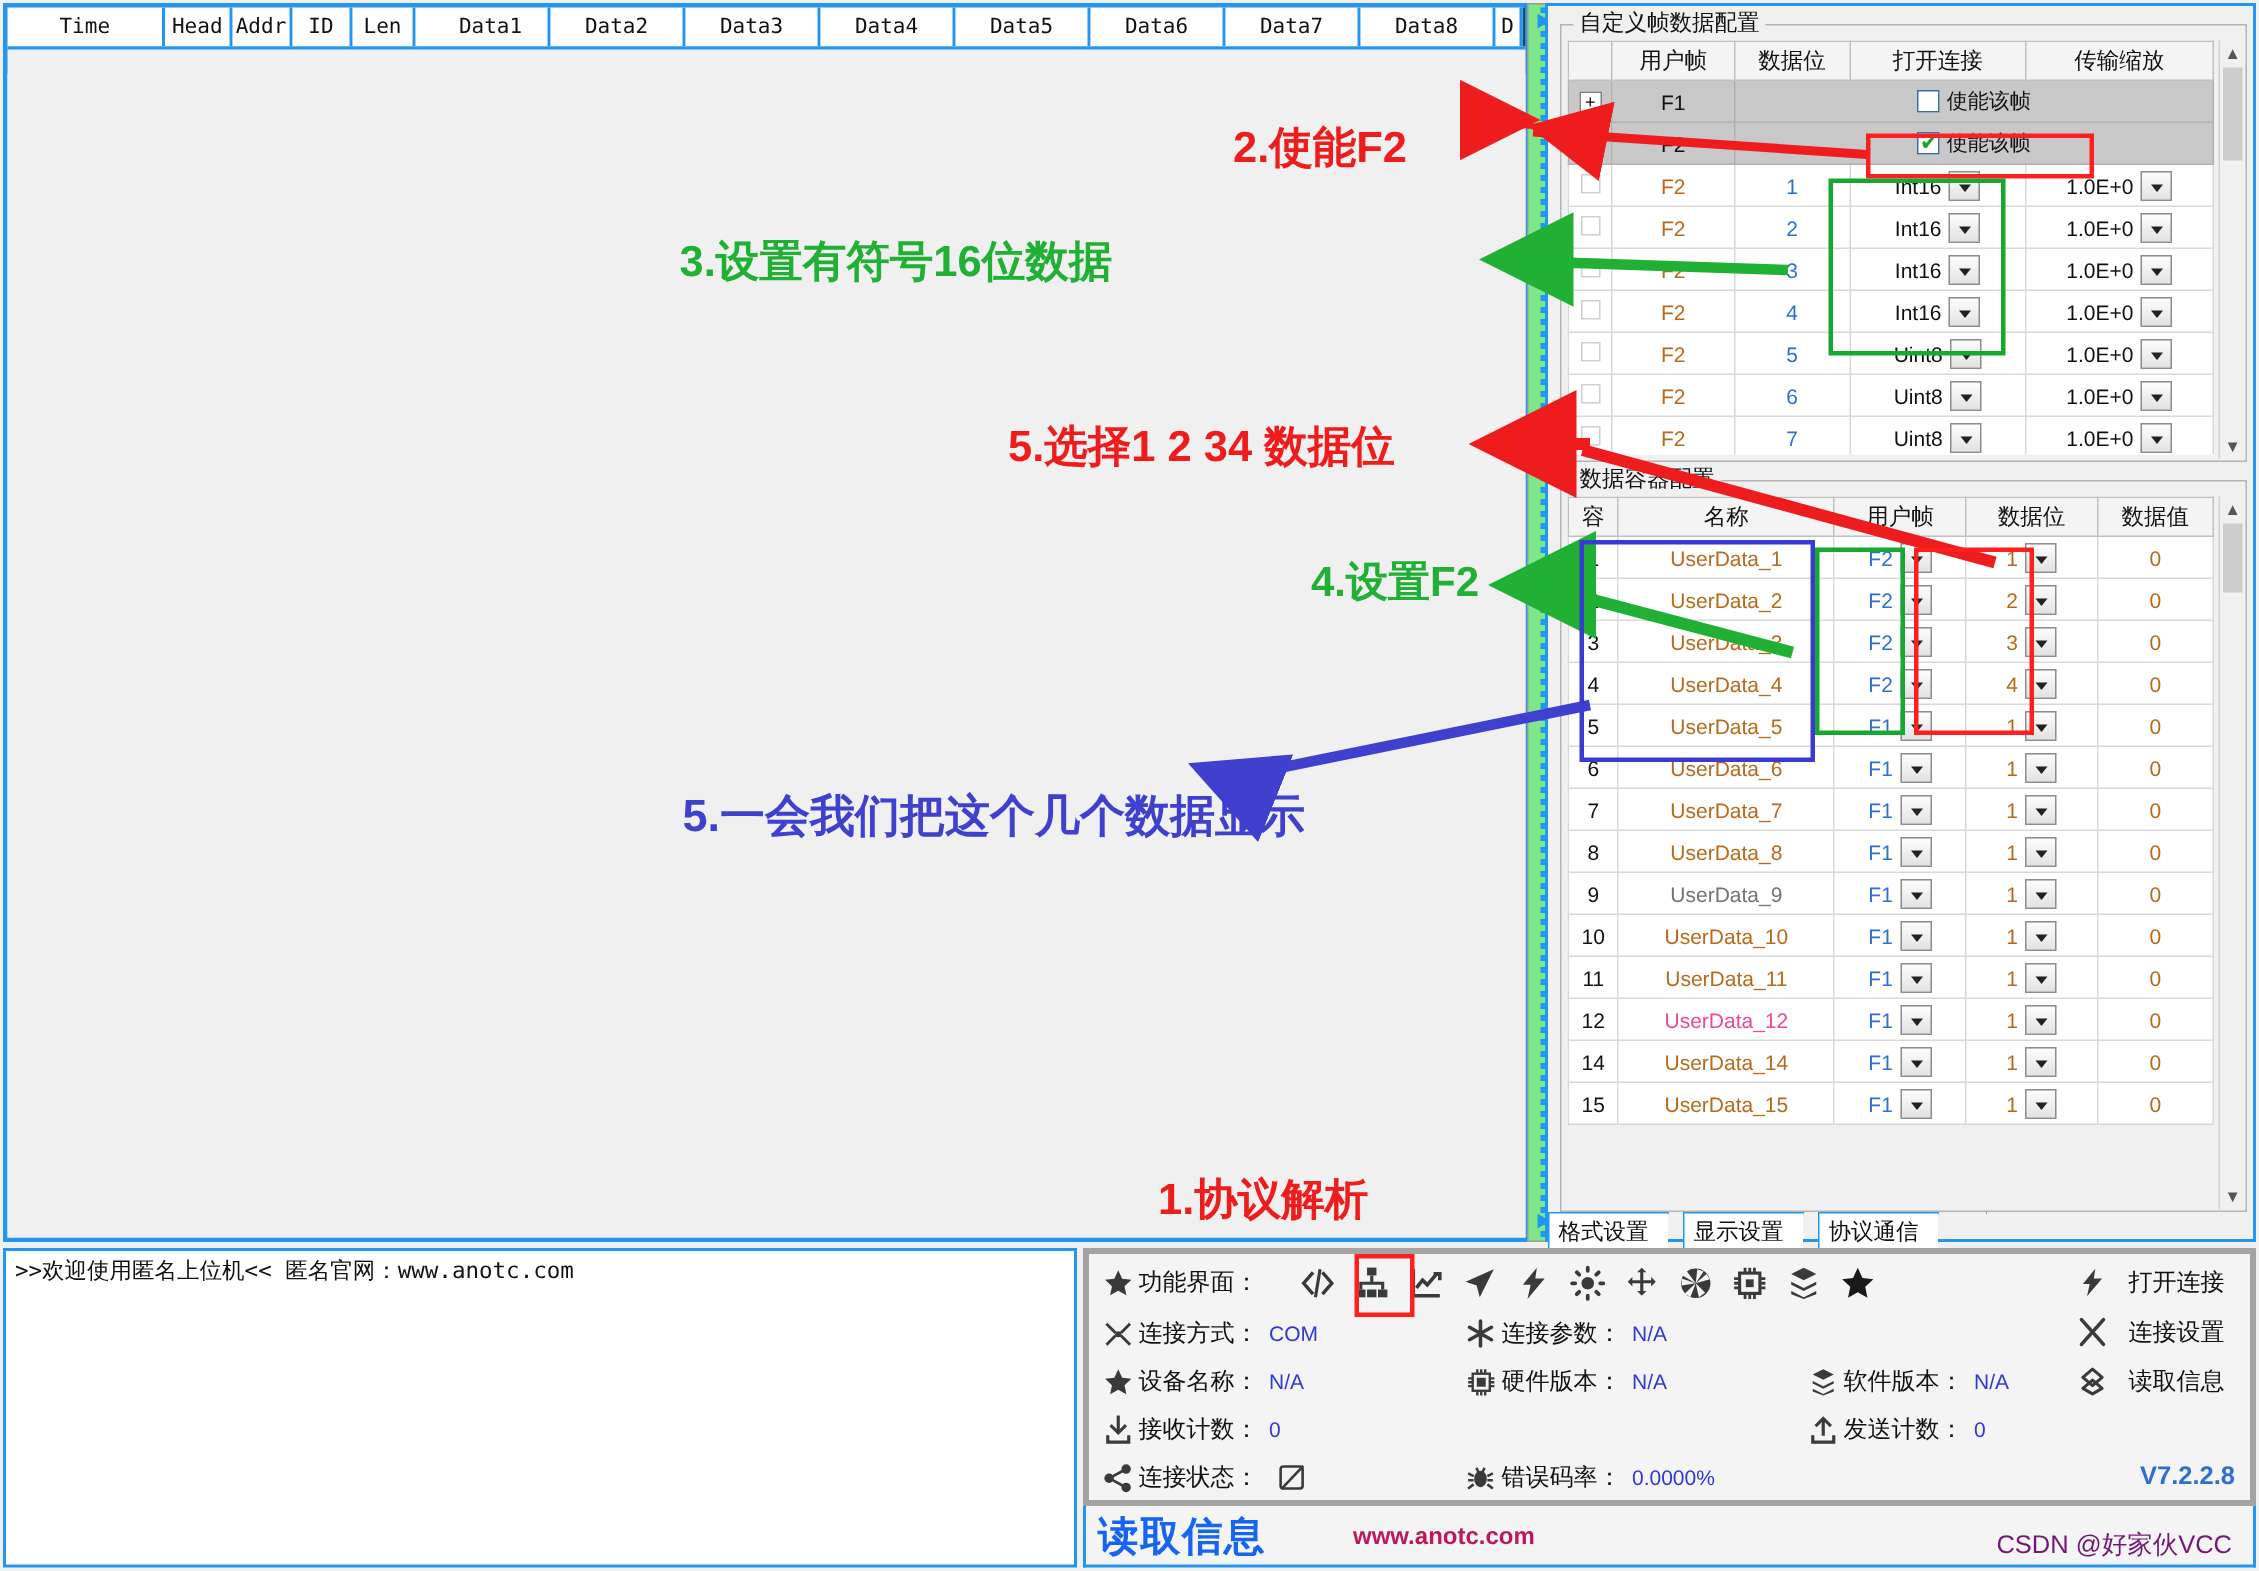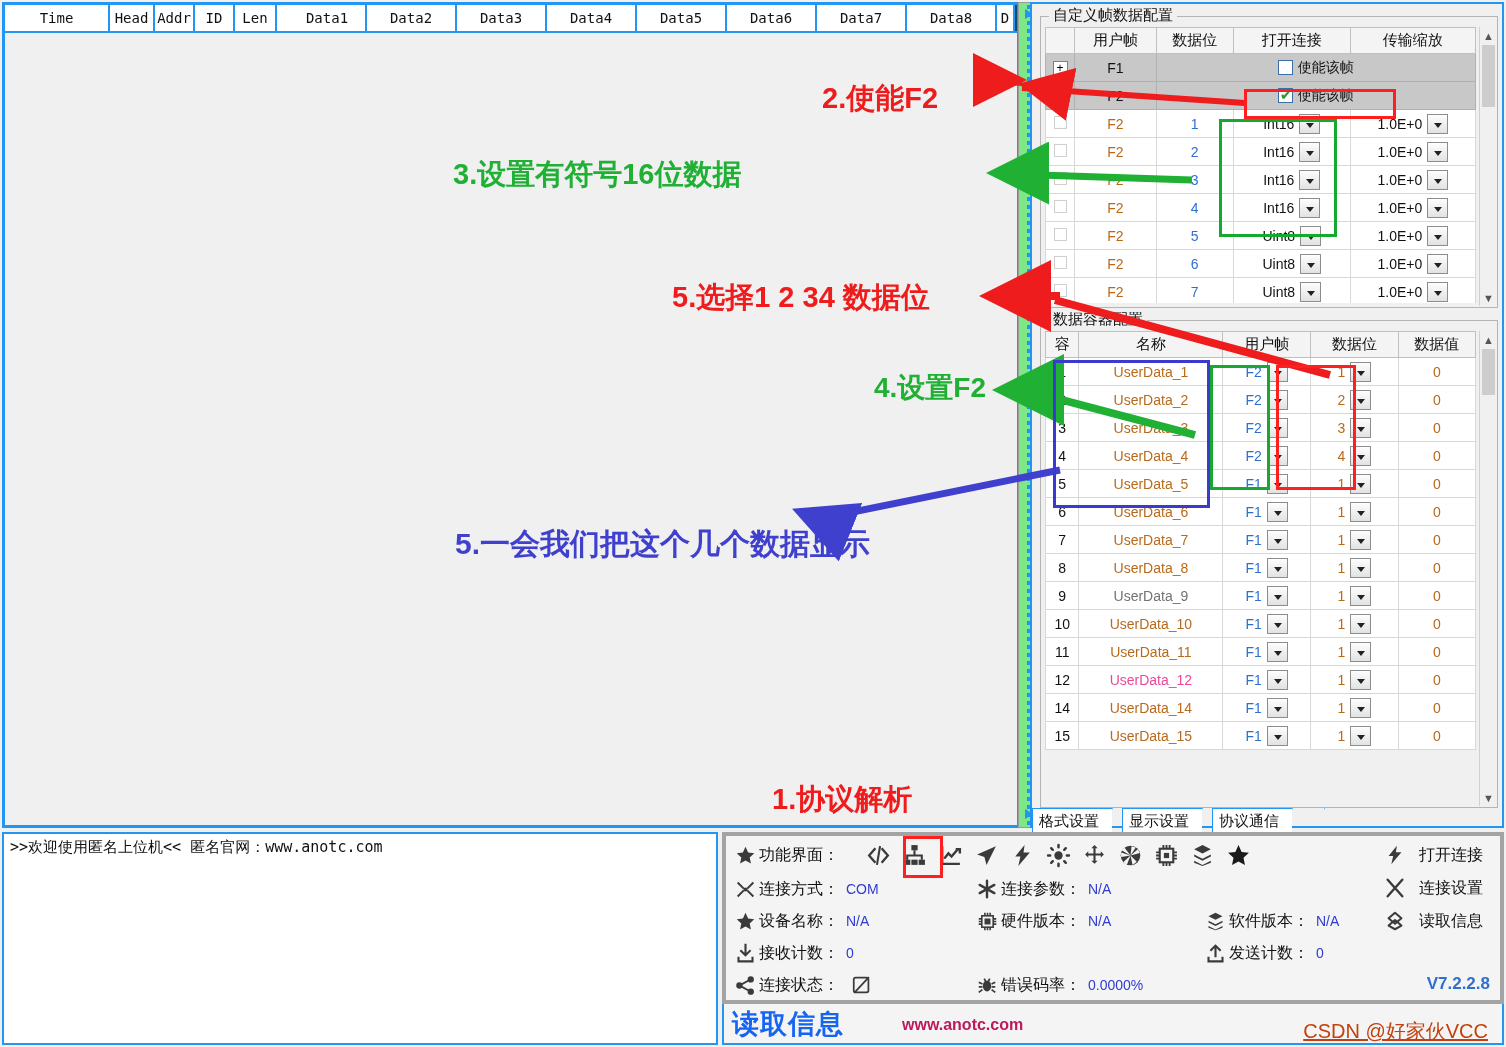--- a/index.html
+++ b/index.html
@@ -87,21 +87,21 @@
 
   
   #statuspanel { position:absolute; left:722px; top:832px; width:782px; height:172px;
     border:4px solid #a3a3a3; background:#f4f4f4; }
   #brandbar { position:absolute; left:722px; top:1004px; width:782px; height:41px;
     border:2px solid #2196f3; border-top:0; background:#f4f4f4; }
   #brandbar .brand { position:absolute; left:8px; top:2px; font-size:27px;
     font-weight:bold; color:#1565f0; letter-spacing:1px; }
   #brandbar .brandurl { position:absolute; left:178px; top:12px; font-size:16px;
     font-weight:bold; color:#be185d; }
-  #csdn { position:absolute; right:14px; top:14px; font-size:20px; color:#c2410c;text-decoration:underline; }
+  #csdn { position:absolute; right:14px; top:14px; font-size:17px; color:#701a75; }
 
   .srow { position:absolute; display:flex; align-items:center; font-size:16px; color:#111; }
   .sval { color:#2f3bd0; font-size:14px; margin-left:7px; }
   .ico { display:inline-flex; align-items:center; justify-content:center;
     width:22px; height:22px; margin-right:3px; }
   .ico svg { display:block; }
   .ficon { display:inline-flex; align-items:center; justify-content:center;
     width:30px; height:26px; }
 
   

